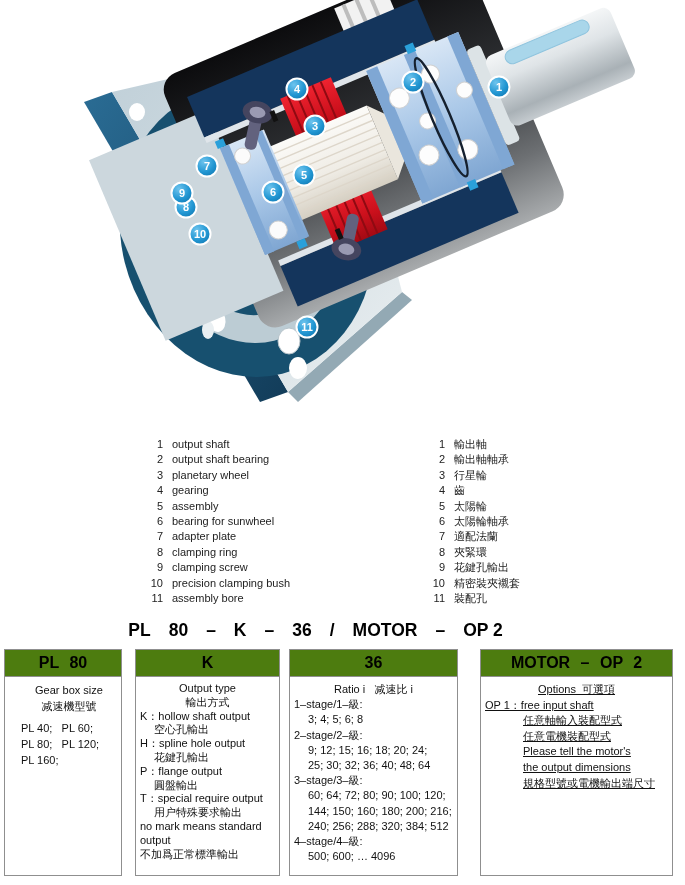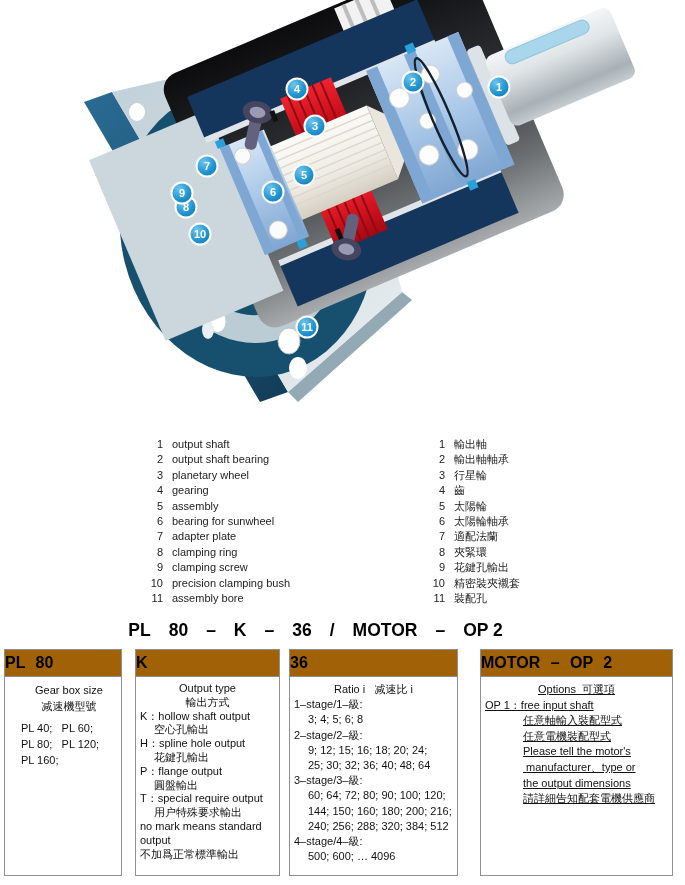--- a/index.html
+++ b/index.html
@@ -17,22 +17,22 @@
   .model-line{position:absolute;top:617px;left:0;width:631px;height:26px;
               display:flex;justify-content:center;align-items:center;
               font-weight:bold;font-size:17.5px;color:#000;}
   .model-line span{margin:0 9px;white-space:pre;}
   
   .box{position:absolute;top:649px;height:227px;border:1px solid #8f8f8f;background:#fff;box-sizing:border-box;}
   .box1{left:4px;width:118px;}
   .box2{left:135px;width:145px;}
   .box3{left:289px;width:169px;}
   .box4{left:480px;width:193px;}
-  .box-header{height:26px;background:#a16207;border-bottom:1px solid #8f8f8f;
-              font-weight:bold;font-size:16px;line-height:26px;
+  .box-header{height:26px;background:#4d7c0f;border-bottom:1px solid #8f8f8f;
+              font-weight:bold;text-align:center;font-size:16px;line-height:26px;
               word-spacing:6px;color:#000;}
   .box-body{padding:5px 4px 0 4px;}
   .bl{font-size:11px;line-height:13.8px;color:#111;white-space:pre-wrap;}
   .box3 .bl{line-height:15.2px;}
   .box4 .bl{line-height:15.6px;text-decoration:underline;}
   .box1 .bl{line-height:16px;margin-left:12px;}
   .bl.c{text-align:center;}
   .bl.i{padding-left:14px;}
   .bl.i2{padding-left:38px;}
   .bl.sp{margin-top:6px;}
@@ -388,20 +388,19 @@
         </div>
       </div>
       <div class="box box4">
         <div class="box-header">MOTOR – OP 2</div>
         <div class="box-body">
           <div class="bl c">Options  可選項</div>
           <div class="bl">OP 1：free input shaft</div>
           <div class="bl i2">任意軸輸入裝配型式</div>
           <div class="bl i2">任意電機裝配型式</div>
           <div class="bl i2">Please tell the motor's</div>
-          <div class="bl i2"> manufacturer、type or</div>
           <div class="bl i2">the output dimensions</div>
-          <div class="bl i2">請詳細告知配套電機供應商</div>
+          <div class="bl i2">規格型號或電機輸出端尺寸</div>
         </div>
       </div>
     </div>
 
 </div>
 
 </body></html>

